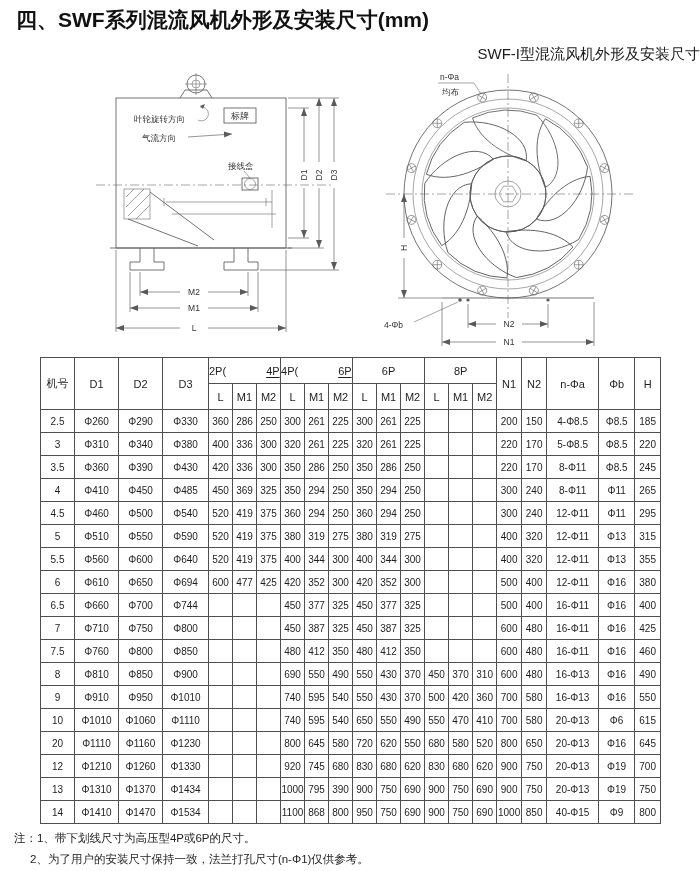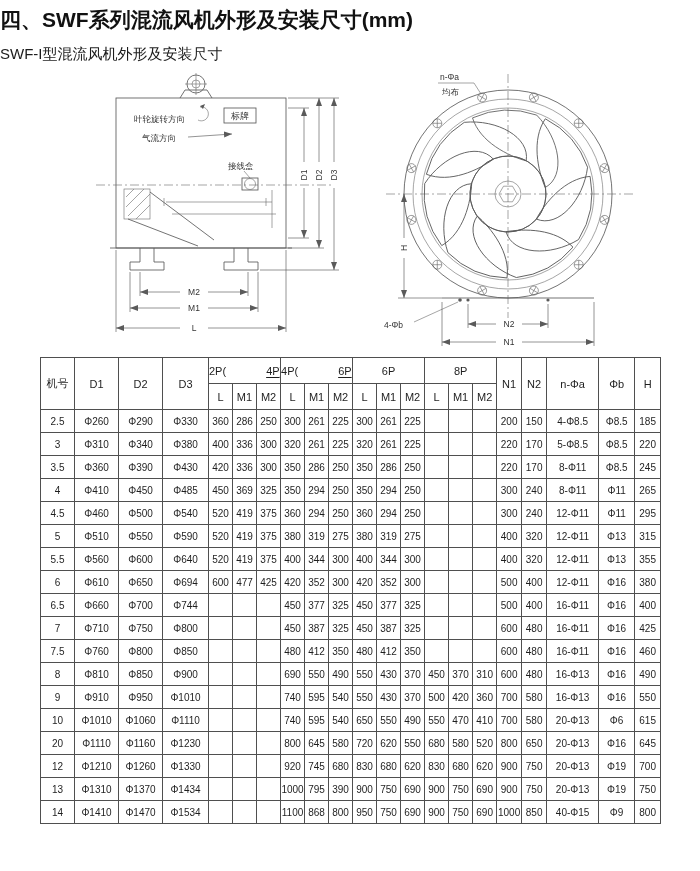--- a/index.html
+++ b/index.html
@@ -1,19 +1,19 @@
 <!DOCTYPE html>
 <html><head>
 <meta charset="utf-8">
 <style>
   html,body{margin:0;padding:0;background:#e8e8e8;}
   .page{position:relative;width:700px;height:871px;background:#ffffff;overflow:hidden;
         font-family:"Liberation Sans","DejaVu Sans",sans-serif;color:#222;}
-  .title{position:absolute;left:0;top:6px;font-size:21px;font-weight:bold;color:#111;}
-  .subtitle{position:absolute;left:0;top:45px;width:700px;text-align:left;font-size:15px;color:#1c1c1c;}
+  .title{position:absolute;left:16px;top:6px;font-size:21px;font-weight:bold;color:#111;}
+  .subtitle{position:absolute;left:0;top:45px;width:700px;text-align:right;font-size:15px;color:#1c1c1c;}
   .drawings{position:absolute;left:0;top:66px;width:700px;height:290px;}
   .side-svg{position:absolute;left:76px;top:2px;}
   .front-svg{position:absolute;left:380px;top:0;}
   svg text{font-family:"Liberation Sans","DejaVu Sans",sans-serif;fill:#333;}
   svg .ln{stroke:#5a5a5a;fill:none;stroke-width:0.85;}
   svg .thin{stroke:#6a6a6a;fill:none;stroke-width:0.6;}
   svg .dim{stroke:#5a5a5a;fill:none;stroke-width:0.65;}
   .tbl{position:absolute;left:40px;top:357px;}
   table{border-collapse:collapse;table-layout:fixed;width:620px;color:#1e1e1e;}
   th,td{border:1px solid #4f4f4f;text-align:center;vertical-align:middle;
@@ -731,14 +731,18 @@
             <td>1000</td>
             <td>850</td>
             <td>40-Φ15</td>
             <td>Φ9</td>
             <td>800</td>
           </tr>
         </tbody>
     </table>
   </div>
 
+  <div class="notes">
+    <div>注：1、带下划线尺寸为高压型4P或6P的尺寸。</div>
+    <div class="note2">2、为了用户的安装尺寸保持一致，法兰打孔尺寸(n-Φ1)仅供参考。</div>
+  </div>
 
 </div>
 
 </body></html>

